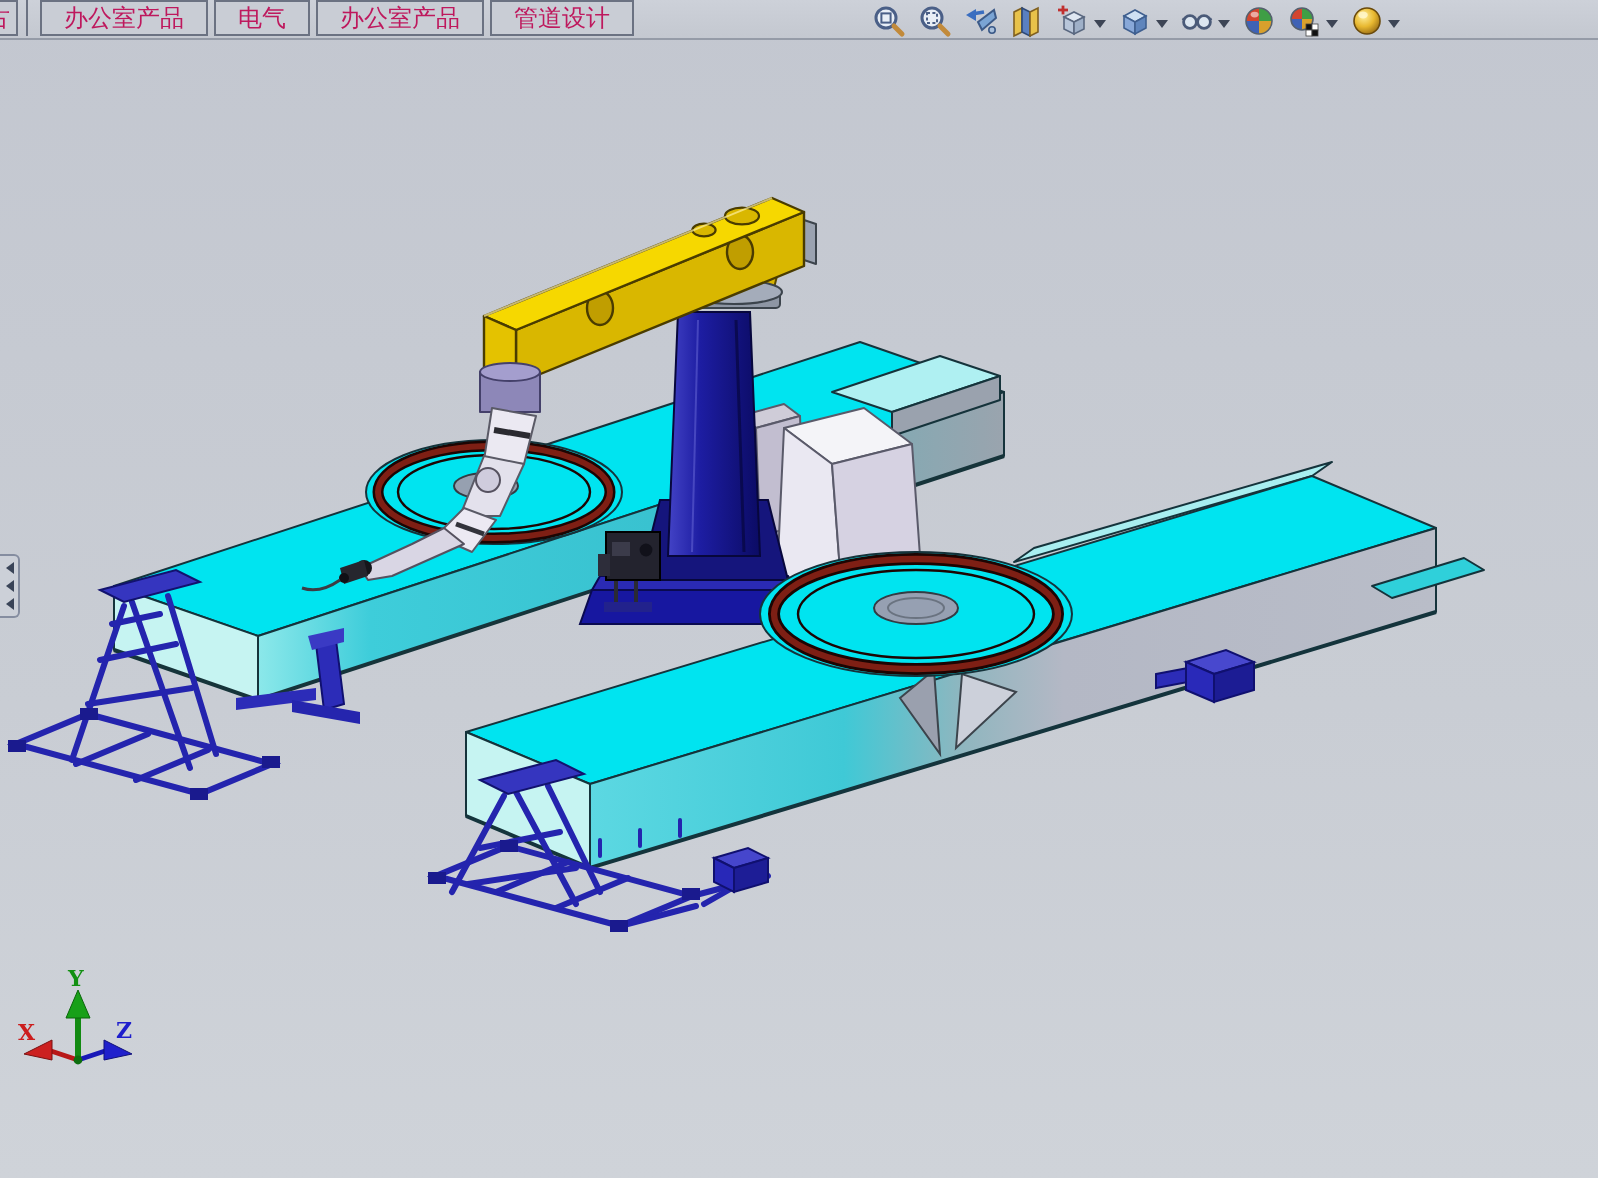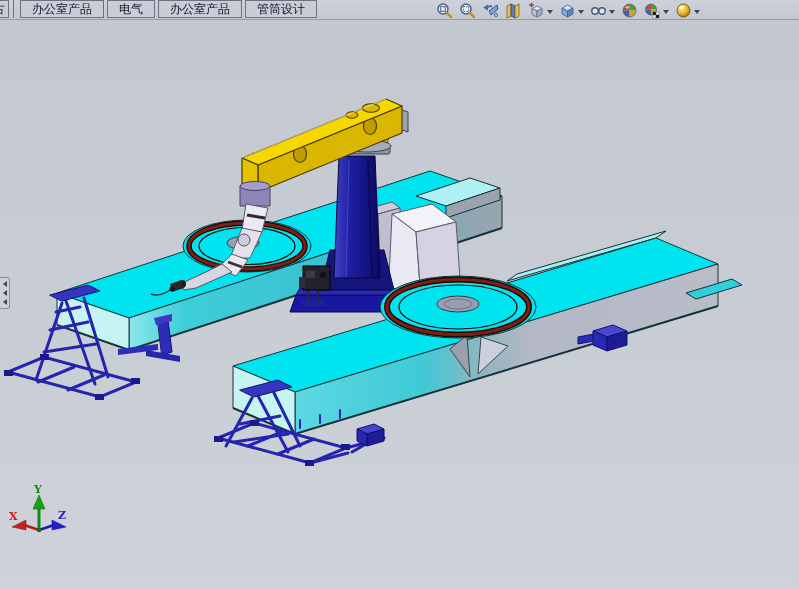--- a/index.html
+++ b/index.html
@@ -11,21 +11,21 @@
   }
   
   .topbar {
     position:absolute; top:0; left:0; right:0; height:20px;
     background: linear-gradient(180deg,#cdd1d9 0%,#c4c8d0 100%);
     border-bottom:1px solid #959ba7;
     z-index:5;
   }
   .tabs { position:absolute; left:0; top:0; height:19px; display:flex; align-items:flex-start; }
   .tab {
-    height:18px; line-height:16px; font-size:12px; color:#0f172a;
+    height:18px; line-height:16px; font-size:12px; color:#be185d;
     background:#c9cdd5;
     border:1px solid #6b7282;
     border-bottom:1px solid #6b7282;
     padding:0 11px; margin-right:3px; white-space:nowrap;
     cursor:default;
   }
   .tab.partial { width:9px; padding:0; overflow:hidden; margin-right:0; border-left:none; }
   .tab.partial span { display:inline-block; margin-left:-7px; }
   .tab-sep { width:1px; height:18px; background:#6b7282; margin:0 6px 0 4px; }
   
@@ -271,21 +271,21 @@
   </g>
 </svg>
 
 <div class="topbar">
   <div class="tabs">
     <div class="tab partial"><span>古</span></div>
     <div class="tab-sep"></div>
     <div class="tab">办公室产品</div>
     <div class="tab">电气</div>
     <div class="tab">办公室产品</div>
-    <div class="tab">管筒设计</div>
+    <div class="tab">管道设计</div>
   </div>
 
   <div class="viewtools">
 
     <span class="tool">
       <svg width="17" height="17" viewBox="0 0 17 17">
         <circle cx="7" cy="7" r="5" fill="#e8eef6" stroke="#4a5f87" stroke-width="1.5"></circle>
         <rect x="4.7" y="4.7" width="4.6" height="4.6" fill="none" stroke="#4a5f87" stroke-width="1"></rect>
         <line x1="11" y1="11" x2="15" y2="15" stroke="#c28a3a" stroke-width="2.5" stroke-linecap="round"></line>
       </svg>

